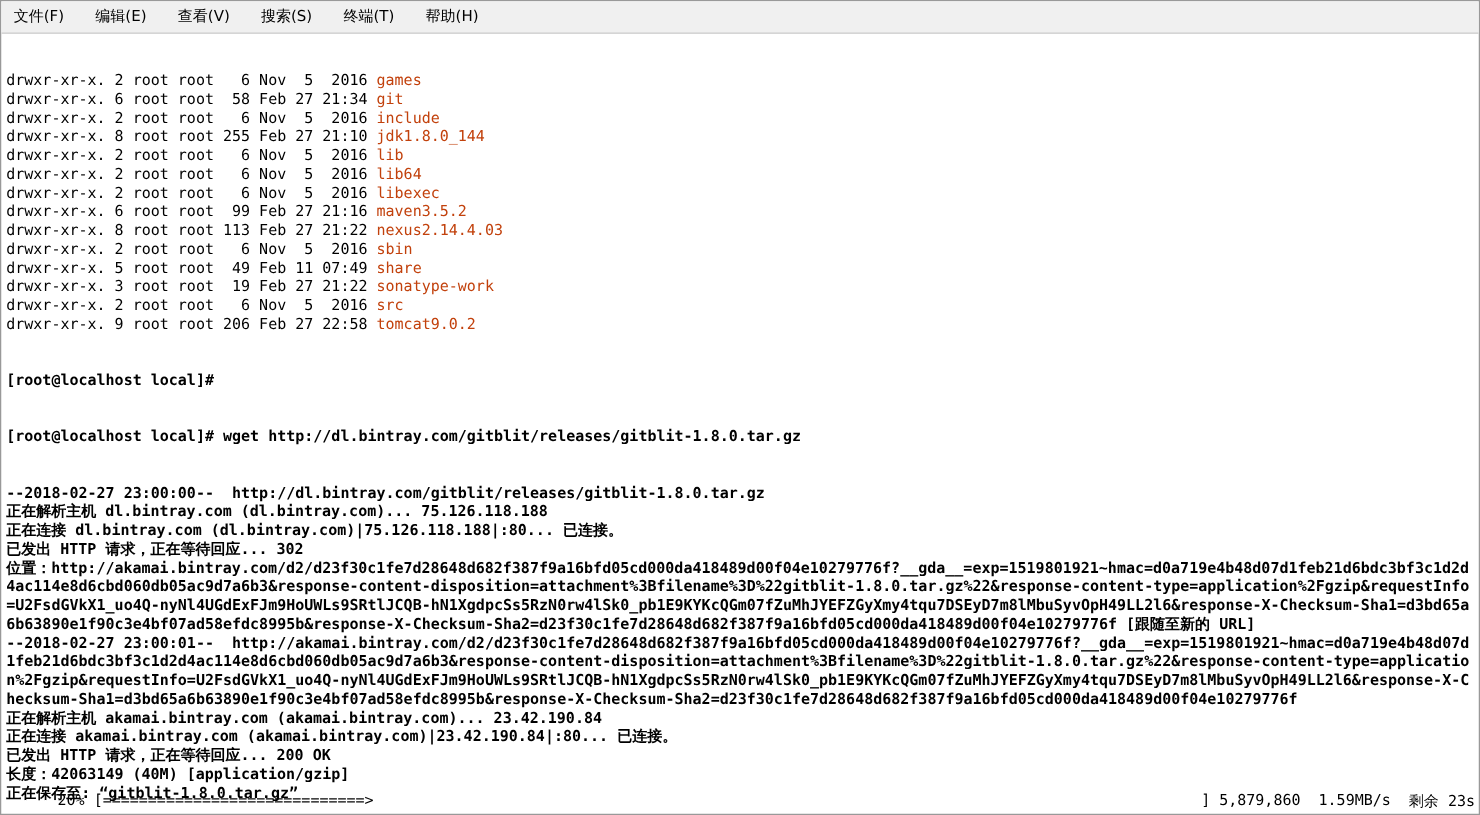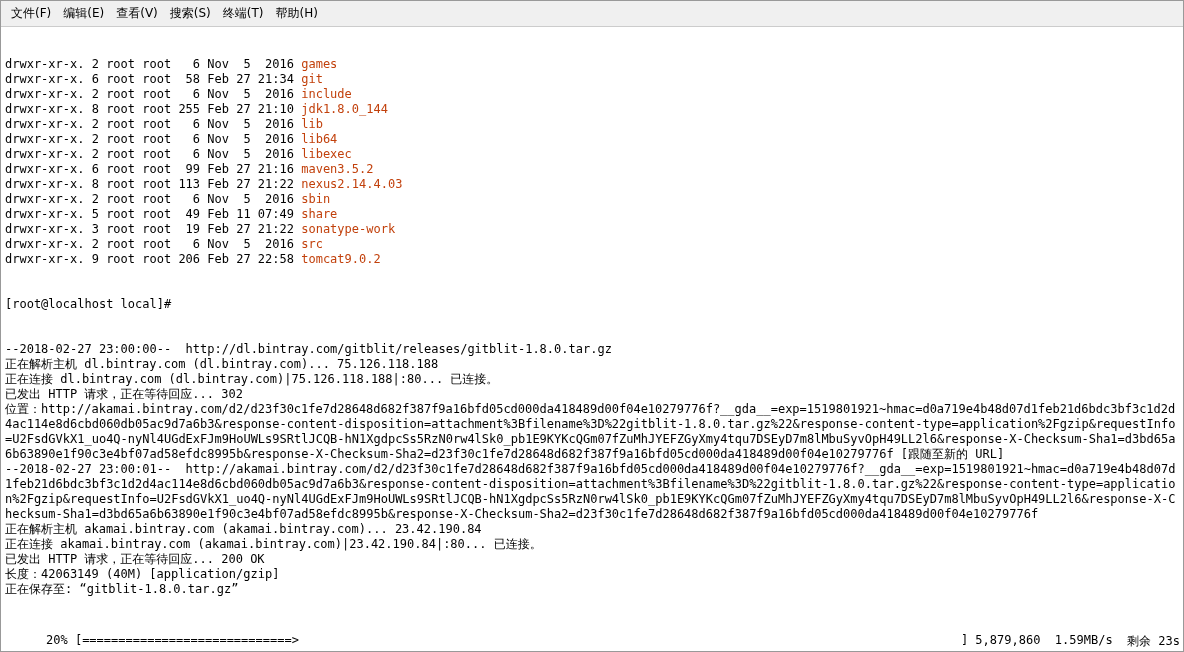--- a/index.html
+++ b/index.html
@@ -13,35 +13,35 @@
     overflow: hidden;
     border: 1px solid #999;
   }
   .menubar {
     background: #f0f0f0;
     border-bottom: 1px solid #ccc;
     padding: 2px 4px;
     font-family: "DejaVu Sans", sans-serif;
     font-size: 12px;
     display: flex;
-    gap: 0;
+    gap: 13px;
   }
   .menubar span { padding: 2px 6px; }
   .terminal {
     padding: 0 4px;
     white-space: pre;
     line-height: 15px;
     font-family: "DejaVu Sans Mono", "Liberation Mono", monospace;
     font-size: 12px;
     letter-spacing: 0;
   }
   .dirline { display: flex; }
   .perm { white-space: pre; }
   .dirname { color: #c2410c; }
-  .line { white-space: pre-wrap; word-break: break-all; }
+  .line { white-space: pre-wrap; word-break: break-all; font-weight: bold; }
   .wrap { white-space: pre-wrap; word-break: break-all; }
   .spacer { flex: 1; }
   .progress-line {
     position: absolute;
     bottom: 2px;
     left: 4px;
     right: 4px;
     display: flex;
     white-space: pre;
     font-family: "DejaVu Sans Mono", "Liberation Mono", monospace;
@@ -57,20 +57,21 @@
   <span>编辑(E)</span>
   <span>查看(V)</span>
   <span>搜索(S)</span>
   <span>终端(T)</span>
   <span>帮助(H)</span>
 </div>
 
 <div class="terminal">
   <div id="listing"><div class="dirline"><span class="perm">drwxr-xr-x. 2 root root   6 Nov  5  2016 </span><span class="dirname">games</span></div><div class="dirline"><span class="perm">drwxr-xr-x. 6 root root  58 Feb 27 21:34 </span><span class="dirname">git</span></div><div class="dirline"><span class="perm">drwxr-xr-x. 2 root root   6 Nov  5  2016 </span><span class="dirname">include</span></div><div class="dirline"><span class="perm">drwxr-xr-x. 8 root root 255 Feb 27 21:10 </span><span class="dirname">jdk1.8.0_144</span></div><div class="dirline"><span class="perm">drwxr-xr-x. 2 root root   6 Nov  5  2016 </span><span class="dirname">lib</span></div><div class="dirline"><span class="perm">drwxr-xr-x. 2 root root   6 Nov  5  2016 </span><span class="dirname">lib64</span></div><div class="dirline"><span class="perm">drwxr-xr-x. 2 root root   6 Nov  5  2016 </span><span class="dirname">libexec</span></div><div class="dirline"><span class="perm">drwxr-xr-x. 6 root root  99 Feb 27 21:16 </span><span class="dirname">maven3.5.2</span></div><div class="dirline"><span class="perm">drwxr-xr-x. 8 root root 113 Feb 27 21:22 </span><span class="dirname">nexus2.14.4.03</span></div><div class="dirline"><span class="perm">drwxr-xr-x. 2 root root   6 Nov  5  2016 </span><span class="dirname">sbin</span></div><div class="dirline"><span class="perm">drwxr-xr-x. 5 root root  49 Feb 11 07:49 </span><span class="dirname">share</span></div><div class="dirline"><span class="perm">drwxr-xr-x. 3 root root  19 Feb 27 21:22 </span><span class="dirname">sonatype-work</span></div><div class="dirline"><span class="perm">drwxr-xr-x. 2 root root   6 Nov  5  2016 </span><span class="dirname">src</span></div><div class="dirline"><span class="perm">drwxr-xr-x. 9 root root 206 Feb 27 22:58 </span><span class="dirname">tomcat9.0.2</span></div></div>
   <div class="line">[root@localhost local]# </div>
+  <div class="line">[root@localhost local]# wget http://dl.bintray.com/gitblit/releases/gitblit-1.8.0.tar.gz</div>
   <div id="wgetlines"><div class="line wrap">--2018-02-27 23:00:00--  http://dl.bintray.com/gitblit/releases/gitblit-1.8.0.tar.gz</div><div class="line wrap">正在解析主机 dl.bintray.com (dl.bintray.com)... 75.126.118.188</div><div class="line wrap">正在连接 dl.bintray.com (dl.bintray.com)|75.126.118.188|:80... 已连接。</div><div class="line wrap">已发出 HTTP 请求，正在等待回应... 302</div><div class="line wrap">位置：http://akamai.bintray.com/d2/d23f30c1fe7d28648d682f387f9a16bfd05cd000da418489d00f04e10279776f?__gda__=exp=1519801921~hmac=d0a719e4b48d07d1feb21d6bdc3bf3c1d2d4ac114e8d6cbd060db05ac9d7a6b3&amp;response-content-disposition=attachment%3Bfilename%3D%22gitblit-1.8.0.tar.gz%22&amp;response-content-type=application%2Fgzip&amp;requestInfo=U2FsdGVkX1_uo4Q-nyNl4UGdExFJm9HoUWLs9SRtlJCQB-hN1XgdpcSs5RzN0rw4lSk0_pb1E9KYKcQGm07fZuMhJYEFZGyXmy4tqu7DSEyD7m8lMbuSyvOpH49LL2l6&amp;response-X-Checksum-Sha1=d3bd65a6b63890e1f90c3e4bf07ad58efdc8995b&amp;response-X-Checksum-Sha2=d23f30c1fe7d28648d682f387f9a16bfd05cd000da418489d00f04e10279776f [跟随至新的 URL]</div><div class="line wrap">--2018-02-27 23:00:01--  http://akamai.bintray.com/d2/d23f30c1fe7d28648d682f387f9a16bfd05cd000da418489d00f04e10279776f?__gda__=exp=1519801921~hmac=d0a719e4b48d07d1feb21d6bdc3bf3c1d2d4ac114e8d6cbd060db05ac9d7a6b3&amp;response-content-disposition=attachment%3Bfilename%3D%22gitblit-1.8.0.tar.gz%22&amp;response-content-type=application%2Fgzip&amp;requestInfo=U2FsdGVkX1_uo4Q-nyNl4UGdExFJm9HoUWLs9SRtlJCQB-hN1XgdpcSs5RzN0rw4lSk0_pb1E9KYKcQGm07fZuMhJYEFZGyXmy4tqu7DSEyD7m8lMbuSyvOpH49LL2l6&amp;response-X-Checksum-Sha1=d3bd65a6b63890e1f90c3e4bf07ad58efdc8995b&amp;response-X-Checksum-Sha2=d23f30c1fe7d28648d682f387f9a16bfd05cd000da418489d00f04e10279776f</div><div class="line wrap">正在解析主机 akamai.bintray.com (akamai.bintray.com)... 23.42.190.84</div><div class="line wrap">正在连接 akamai.bintray.com (akamai.bintray.com)|23.42.190.84|:80... 已连接。</div><div class="line wrap">已发出 HTTP 请求，正在等待回应... 200 OK</div><div class="line wrap">长度：42063149 (40M) [application/gzip]</div><div class="line wrap">正在保存至: “gitblit-1.8.0.tar.gz”</div></div>
   
 </div>
 
 <div class="progress-line">
   <span>20%</span>
   <span> [</span>
   <span>=============================&gt;</span>
   <span class="spacer"></span>
   <span>]</span>

